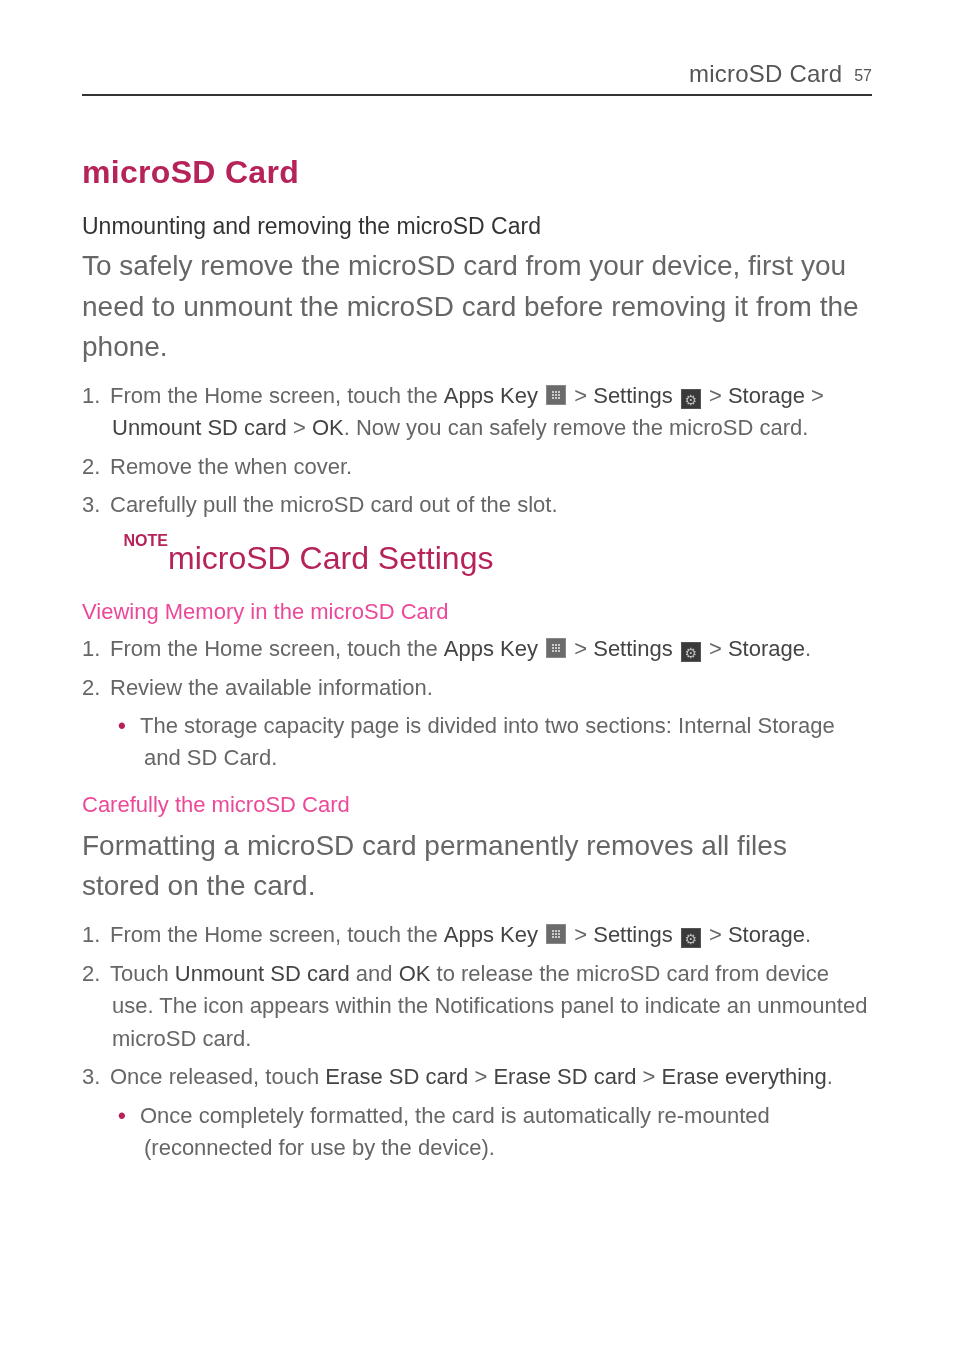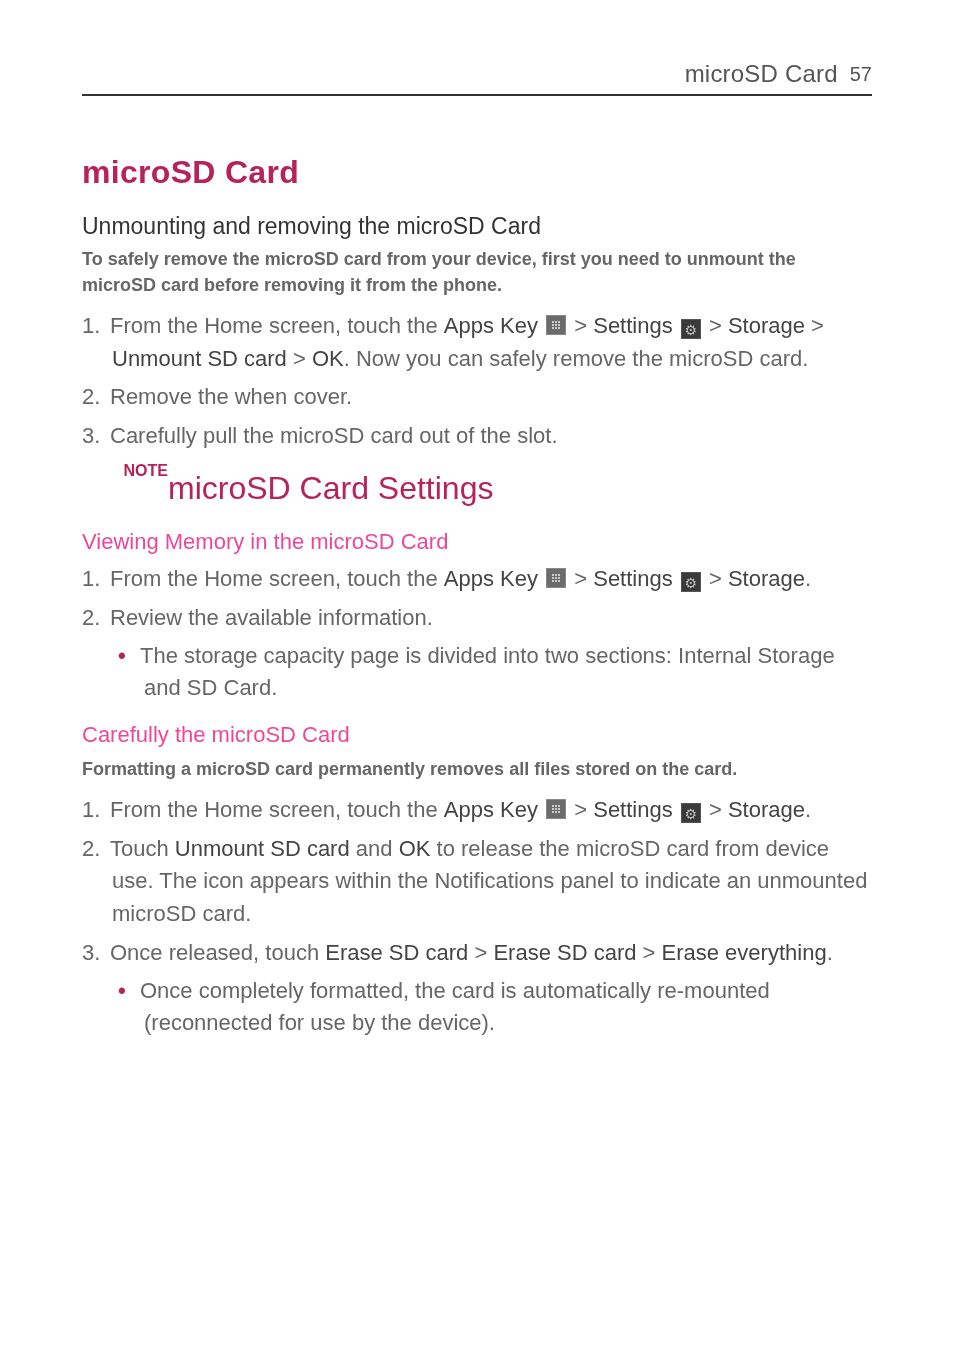--- a/index.html
+++ b/index.html
@@ -23,21 +23,21 @@
     padding-bottom: 6px;
     margin-bottom: 58px;
   }
   .header-title {
     font-size: 24px;
     color: #555;
     font-weight: 300;
     letter-spacing: 0.2px;
   }
   .header-page {
-    font-size: 20px;
+    font-size: 16px;
     color: #555;
     margin-left: 12px;
     font-weight: 400;
     position: relative;
     top: -1px;
   }
   .h1 {
     font-size: 32px;
     color: #b6225a;
     font-weight: 600;
@@ -57,25 +57,25 @@
     margin-bottom: 22px;
     margin-top: 18px;
   }
   .h3-pink {
     font-size: 22px;
     color: #ec4899;
     font-weight: 400;
     margin-bottom: 8px;
   }
   .body-text {
-    font-size: 18px;
+    font-size: 28px;
     line-height: 1.45;
     color: #666;
     margin-bottom: 12px;
-    font-weight: 700;
+    font-weight: 400;
   }
   .list {
     margin-bottom: 10px;
   }
   .list-item {
     font-size: 22px;
     line-height: 1.48;
     color: #666;
     font-weight: 300;
     padding-left: 30px;

